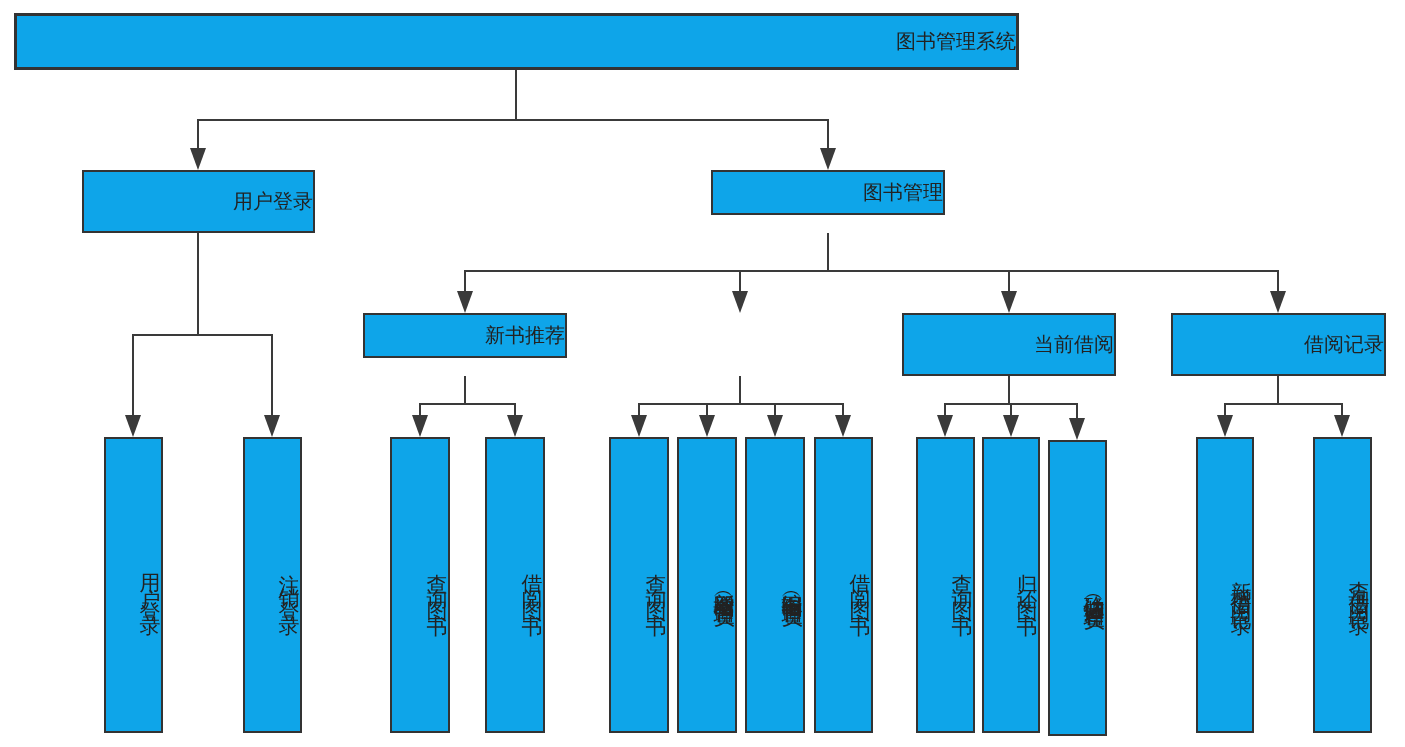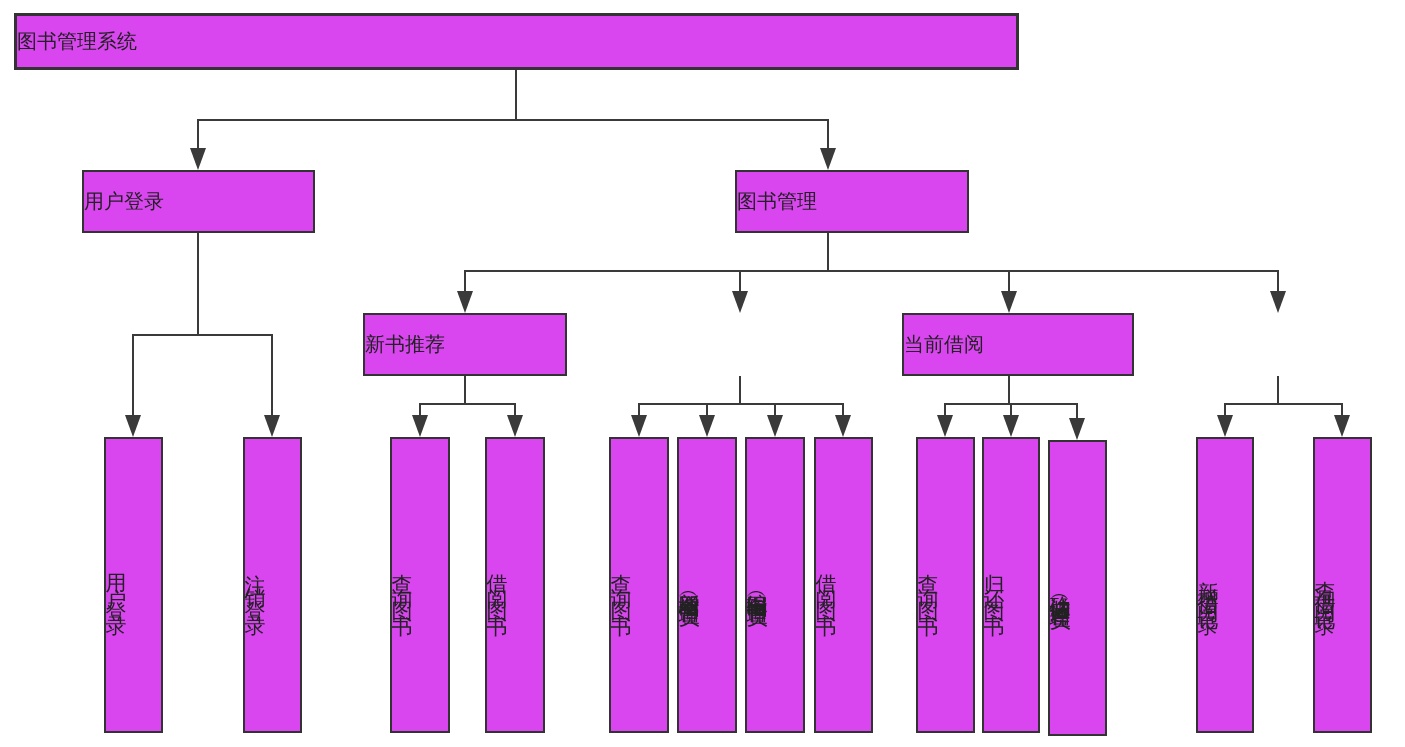--- a/index.html
+++ b/index.html
@@ -6,23 +6,23 @@
   #canvas{
     position:relative;
     width:1405px;height:747px;
     background:#ffffff;
     font-family:"Liberation Sans","DejaVu Sans",sans-serif;
     overflow:hidden;
   }
   .box{
     position:absolute;
     box-sizing:border-box;
-    background:#d946ef;
+    background:#0ea5e9;
     border:2px solid #333333;
-    display:flex;align-items:center;justify-content:flex-start;
+    display:flex;align-items:center;justify-content:flex-end;
     color:#222222;
   }
   .rootbox{border-width:3px;font-size:20px;}
   .lvlbox{font-size:20px;}
   .vbox{font-size:21px;}
   .vtext{
     writing-mode:vertical-rl;
     text-orientation:mixed;
     line-height:1;
     white-space:nowrap;
@@ -53,29 +53,32 @@
 
 <div id="canvas">
 
   <div class="box rootbox" style="left:14px;top:13px;width:1005px;height:57px;">
     <span>图书管理系统</span>
   </div>
 
   <div class="box lvlbox" style="left:82px;top:170px;width:233px;height:63px;">
     <span>用户登录</span>
   </div>
-  <div class="box lvlbox" style="left:735px;top:170px;width:234px;height:63px;">
+  <div class="box lvlbox" style="left:711px;top:170px;width:234px;height:45px;">
     <span>图书管理</span>
   </div>
 
-  <div class="box lvlbox" style="left:363px;top:313px;width:204px;height:63px;">
+  <div class="box lvlbox" style="left:363px;top:313px;width:204px;height:45px;">
     <span>新书推荐</span>
   </div>
-  <div class="box lvlbox" style="left:902px;top:313px;width:232px;height:63px;">
+  <div class="box lvlbox" style="left:902px;top:313px;width:214px;height:63px;">
     <span>当前借阅</span>
+  </div>
+  <div class="box lvlbox" style="left:1171px;top:313px;width:215px;height:63px;">
+    <span>借阅记录</span>
   </div>
 
   <div class="box vbox" style="left:104px;top:437px;width:59px;height:296px;">
     <span class="vtext sp-wide">用户登录</span>
   </div>
   <div class="box vbox" style="left:243px;top:437px;width:59px;height:296px;">
     <span class="vtext sp-wide">注销登录</span>
   </div>
 
   <div class="box vbox" style="left:390px;top:437px;width:60px;height:296px;">

